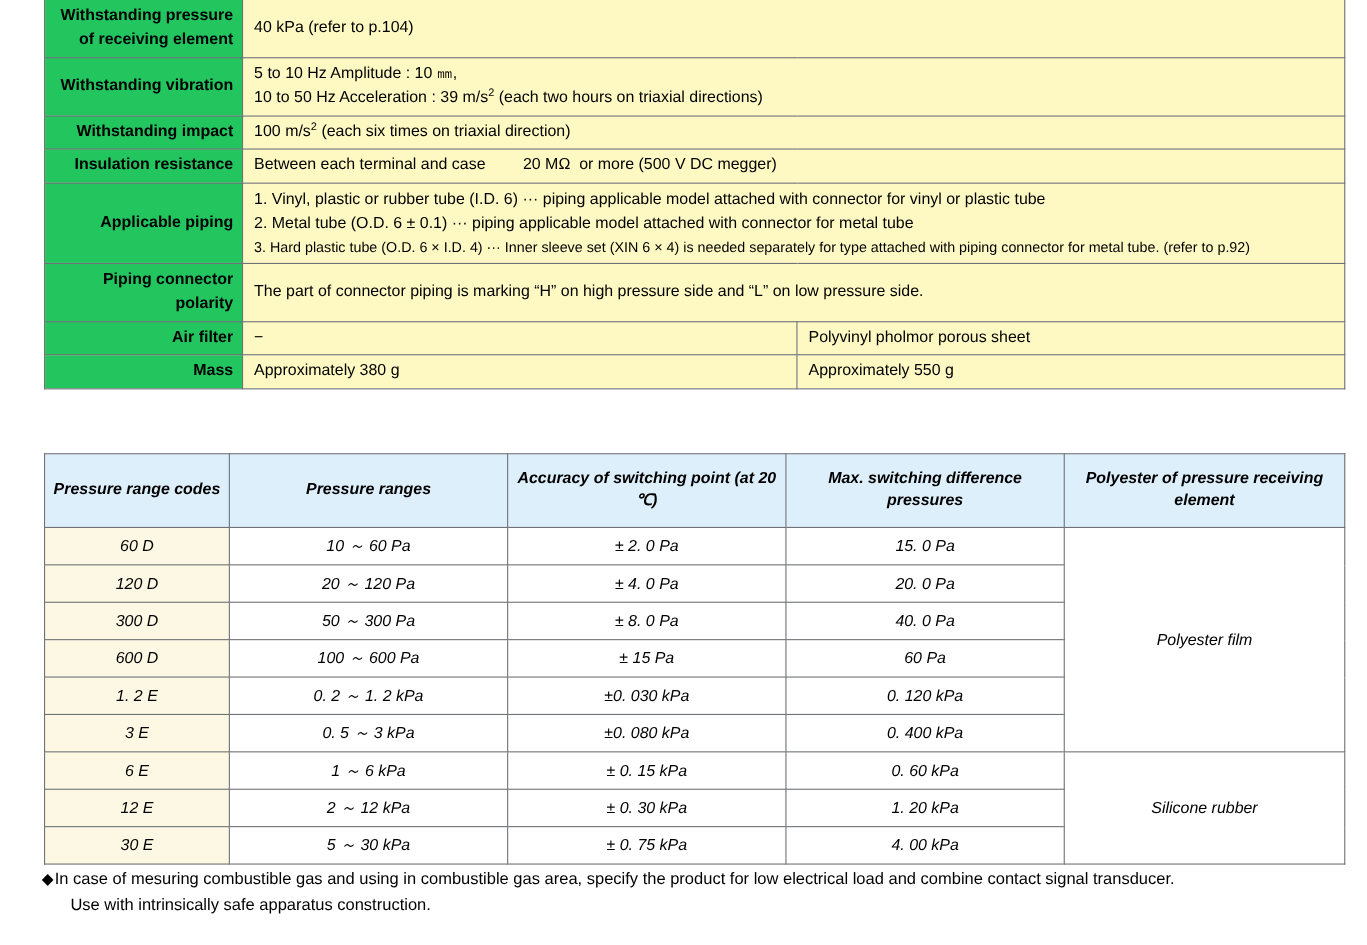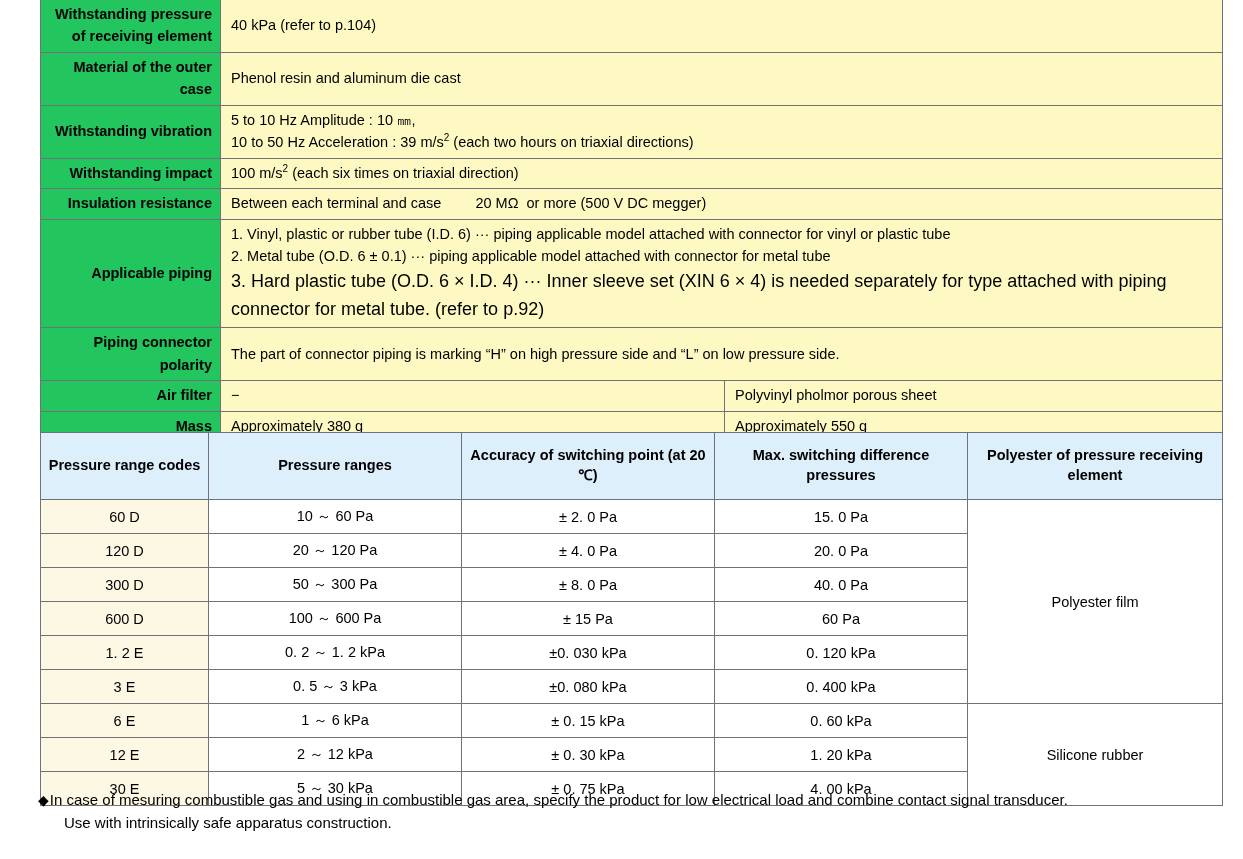--- a/index.html
+++ b/index.html
@@ -44,30 +44,31 @@
     font-size: 14.5px;
     padding-right: 8px;
     white-space: normal;
   }
   .spec-table td.val {
     background: #fef9c3;
     text-align: left;
     padding-left: 10px;
   }
   .spec-table td.val .line { display: block; }
-  .spec-table td.val .sm { font-size: 18px; }
+  .spec-table td.val .sm { font-size: 13px; }
   sup { font-size: 10px; vertical-align: super; line-height: 0; }
   .gap { display: inline-block; width: 34px; }
 
   
   .range-table {
     position: absolute;
     left: 40px;
-    top: 432px;
+    top: 412px;
     width: 1182px;
+    font-style: italic;
   }
   .range-table th, .range-table td {
     border: 1px solid #6f7277;
     font-size: 14.5px;
     font-weight: normal;
     text-align: center;
     vertical-align: middle;
     height: 33px;
     padding: 0 4px;
   }
@@ -118,28 +119,20 @@
       <col style="width:498px">
     </colgroup>
     <tbody>
       <tr>
         <td class="lbl">
           <span class="line">Withstanding pressure</span>
           <span class="line">of receiving element</span>
         </td>
         <td class="val" colspan="2">
           <span class="line">40 kPa (refer to p.104)</span>
-        </td>
-      </tr>
-      <tr>
-        <td class="lbl">
-          <span class="line">Material of the outer case</span>
-        </td>
-        <td class="val" colspan="2">
-          <span class="line">Phenol resin and aluminum die cast</span>
         </td>
       </tr>
       <tr>
         <td class="lbl">
           <span class="line">Withstanding vibration</span>
         </td>
         <td class="val" colspan="2">
           <span class="line">5 to 10 Hz Amplitude : 10 ㎜,</span>
           <span class="line">10 to 50 Hz Acceleration : 39 m/s<sup>2</sup> (each two hours on triaxial directions)</span>
         </td>

